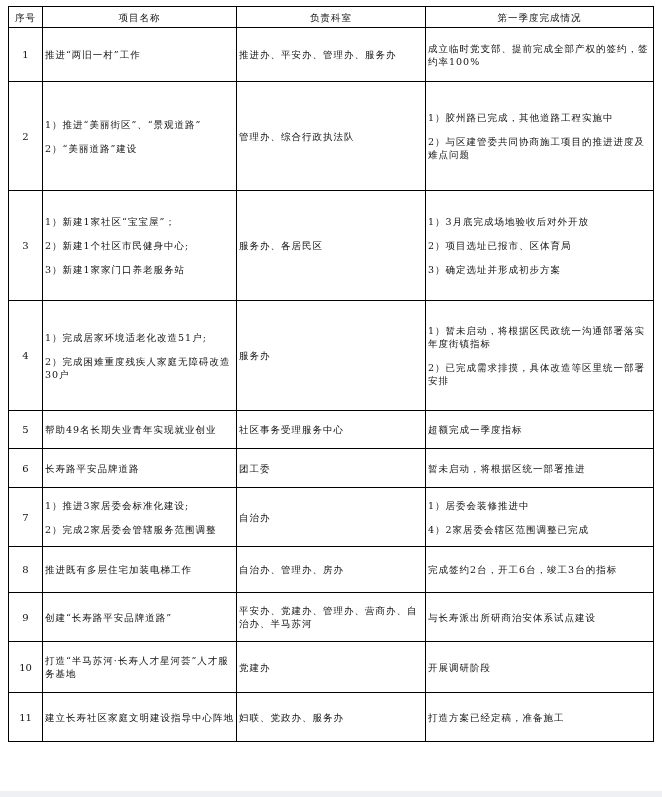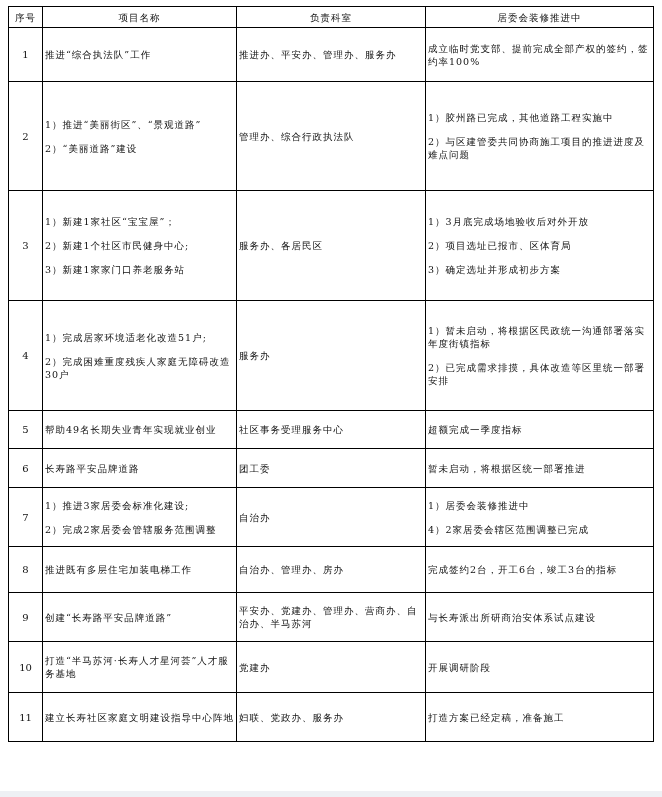--- a/index.html
+++ b/index.html
@@ -22,28 +22,28 @@
     <col style="width:34px">
       <col style="width:194px">
       <col style="width:189px">
       <col style="width:228px">
   </colgroup>
   <thead>
     <tr>
       <th>序号</th>
       <th>项目名称</th>
       <th>负责科室</th>
-      <th>居委会装修推进中</th>
+      <th>第一季度完成情况</th>
     </tr>
   </thead>
   <tbody id="tbody">
       <tr style="height: 54px;">
         <td class="num">1</td>
         <td class="txt">
-          <span class="line">推进“综合执法队”工作</span>
+          <span class="line">推进“两旧一村”工作</span>
         </td>
         <td class="txt">
           <span class="line">推进办、平安办、管理办、服务办</span>
         </td>
         <td class="txt">
           <span class="line">成立临时党支部、提前完成全部产权的签约，签约率100%</span>
         </td>
       </tr>
       <tr style="height: 109px;">
         <td class="num">2</td>

